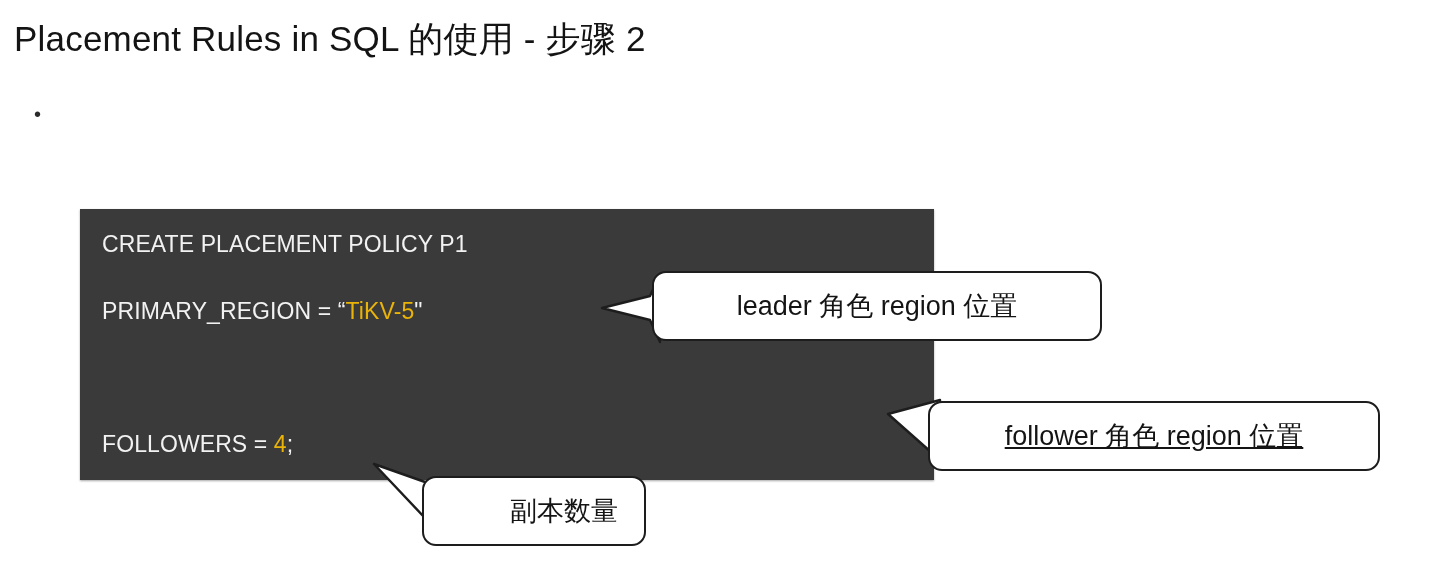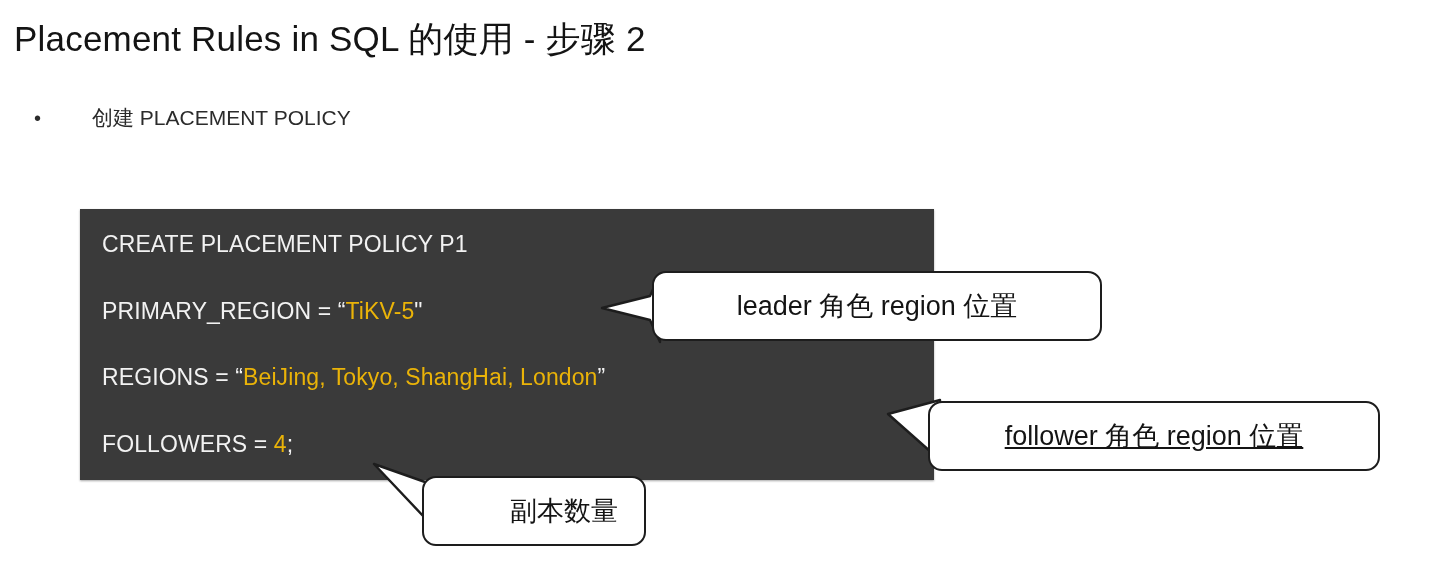--- a/index.html
+++ b/index.html
@@ -122,36 +122,32 @@
     z-index: 4;
   }
 </style>
 </head>
 <body>
 
 <div id="slide-title">Placement Rules in SQL 的使用 - 步骤 2</div>
 
 <div id="bullet-row">
   <span id="bullet-dot">•</span>
-  <span id="bullet-text">创建 PLACEMENT POLICY</span>
 </div>
 
 <div id="code-block">
 
   <div class="code-line l1">
     <span>CREATE PLACEMENT POLICY P1</span>
   </div>
 
   <div class="code-line l2">
     <span>PRIMARY_REGION = </span><span class="qt">“</span><span class="hl">TiKV-5</span><span class="qt">"</span>
   </div>
 
-  <div class="code-line l3">
-    <span>REGIONS = </span><span class="qt">“</span><span class="hl">BeiJing, Tokyo, ShangHai, London</span><span class="qt">”</span>
-  </div>
 
   <div class="code-line l4">
     <span>FOLLOWERS = </span><span class="hl">4</span><span>;</span>
   </div>
 </div>
 
 <svg class="tail-svg" id="tail-leader" style="left:600px; top:268px;" width="80" height="80" viewBox="0 0 80 80">
   <path d="M 60 6 L 60 74 L 50 52 L 2 40 L 50 28 Z" fill="#ffffff" stroke="#1d1d1d" stroke-width="2.4" stroke-linejoin="round"></path>
 </svg>
 

